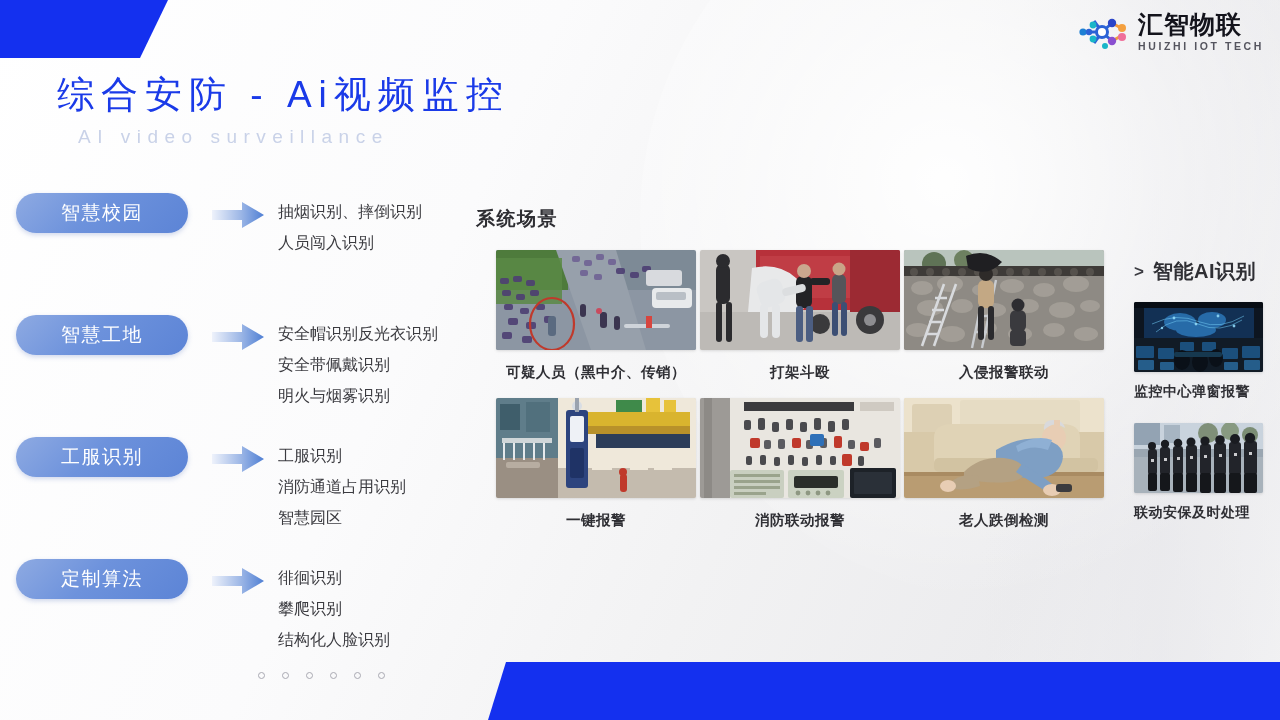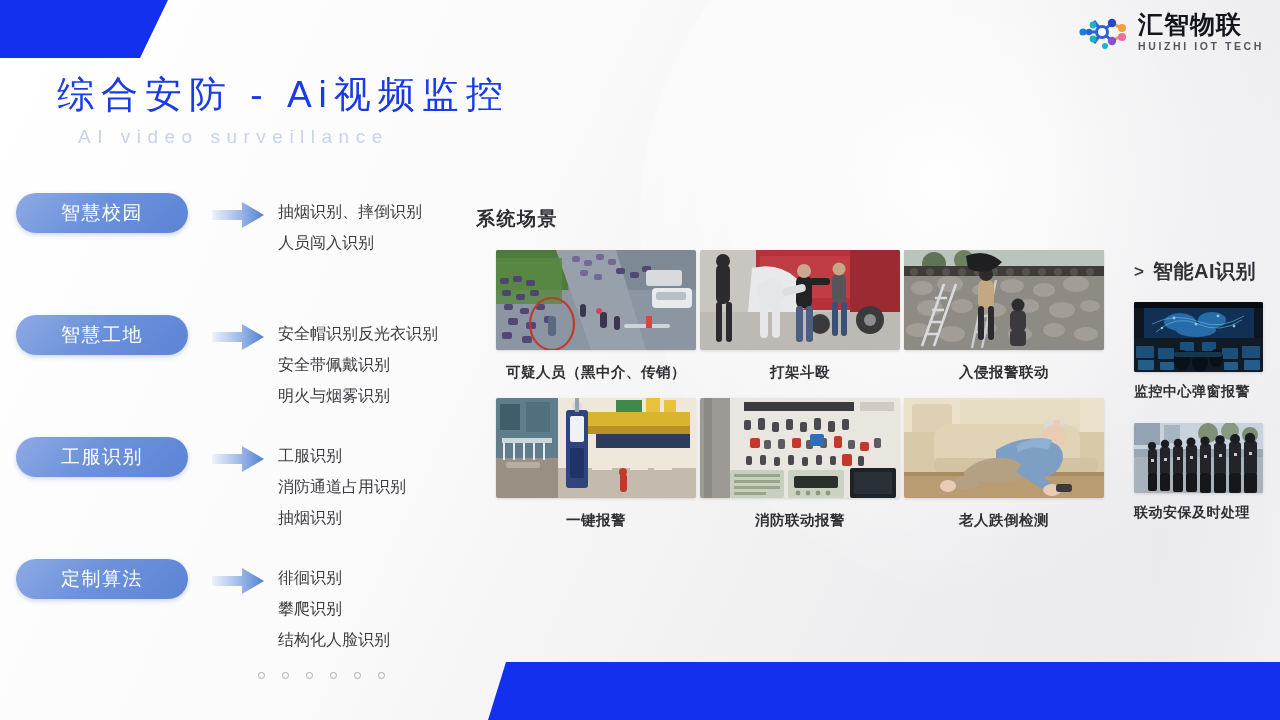--- a/index.html
+++ b/index.html
@@ -182,21 +182,21 @@
         <span>工服识别</span>
       </div>
       <span class="arrow">
         <svg viewBox="0 0 52 30" width="52" height="30">
           <path d="M0 10 H30 V2 L52 15 L30 28 V20 H0 Z" fill="url(#ag0)"></path>
         </svg>
       </span>
       <div class="texts">
         <div>工服识别</div>
         <div>消防通道占用识别</div>
-        <div>抽烟识别</div>
+        <div>智慧园区</div>
       </div>
     </div>
 
     <div class="row">
       <div class="pill">
         <span>定制算法</span>
       </div>
       <span class="arrow">
         <svg viewBox="0 0 52 30" width="52" height="30">
           <path d="M0 10 H30 V2 L52 15 L30 28 V20 H0 Z" fill="url(#ag0)"></path>

